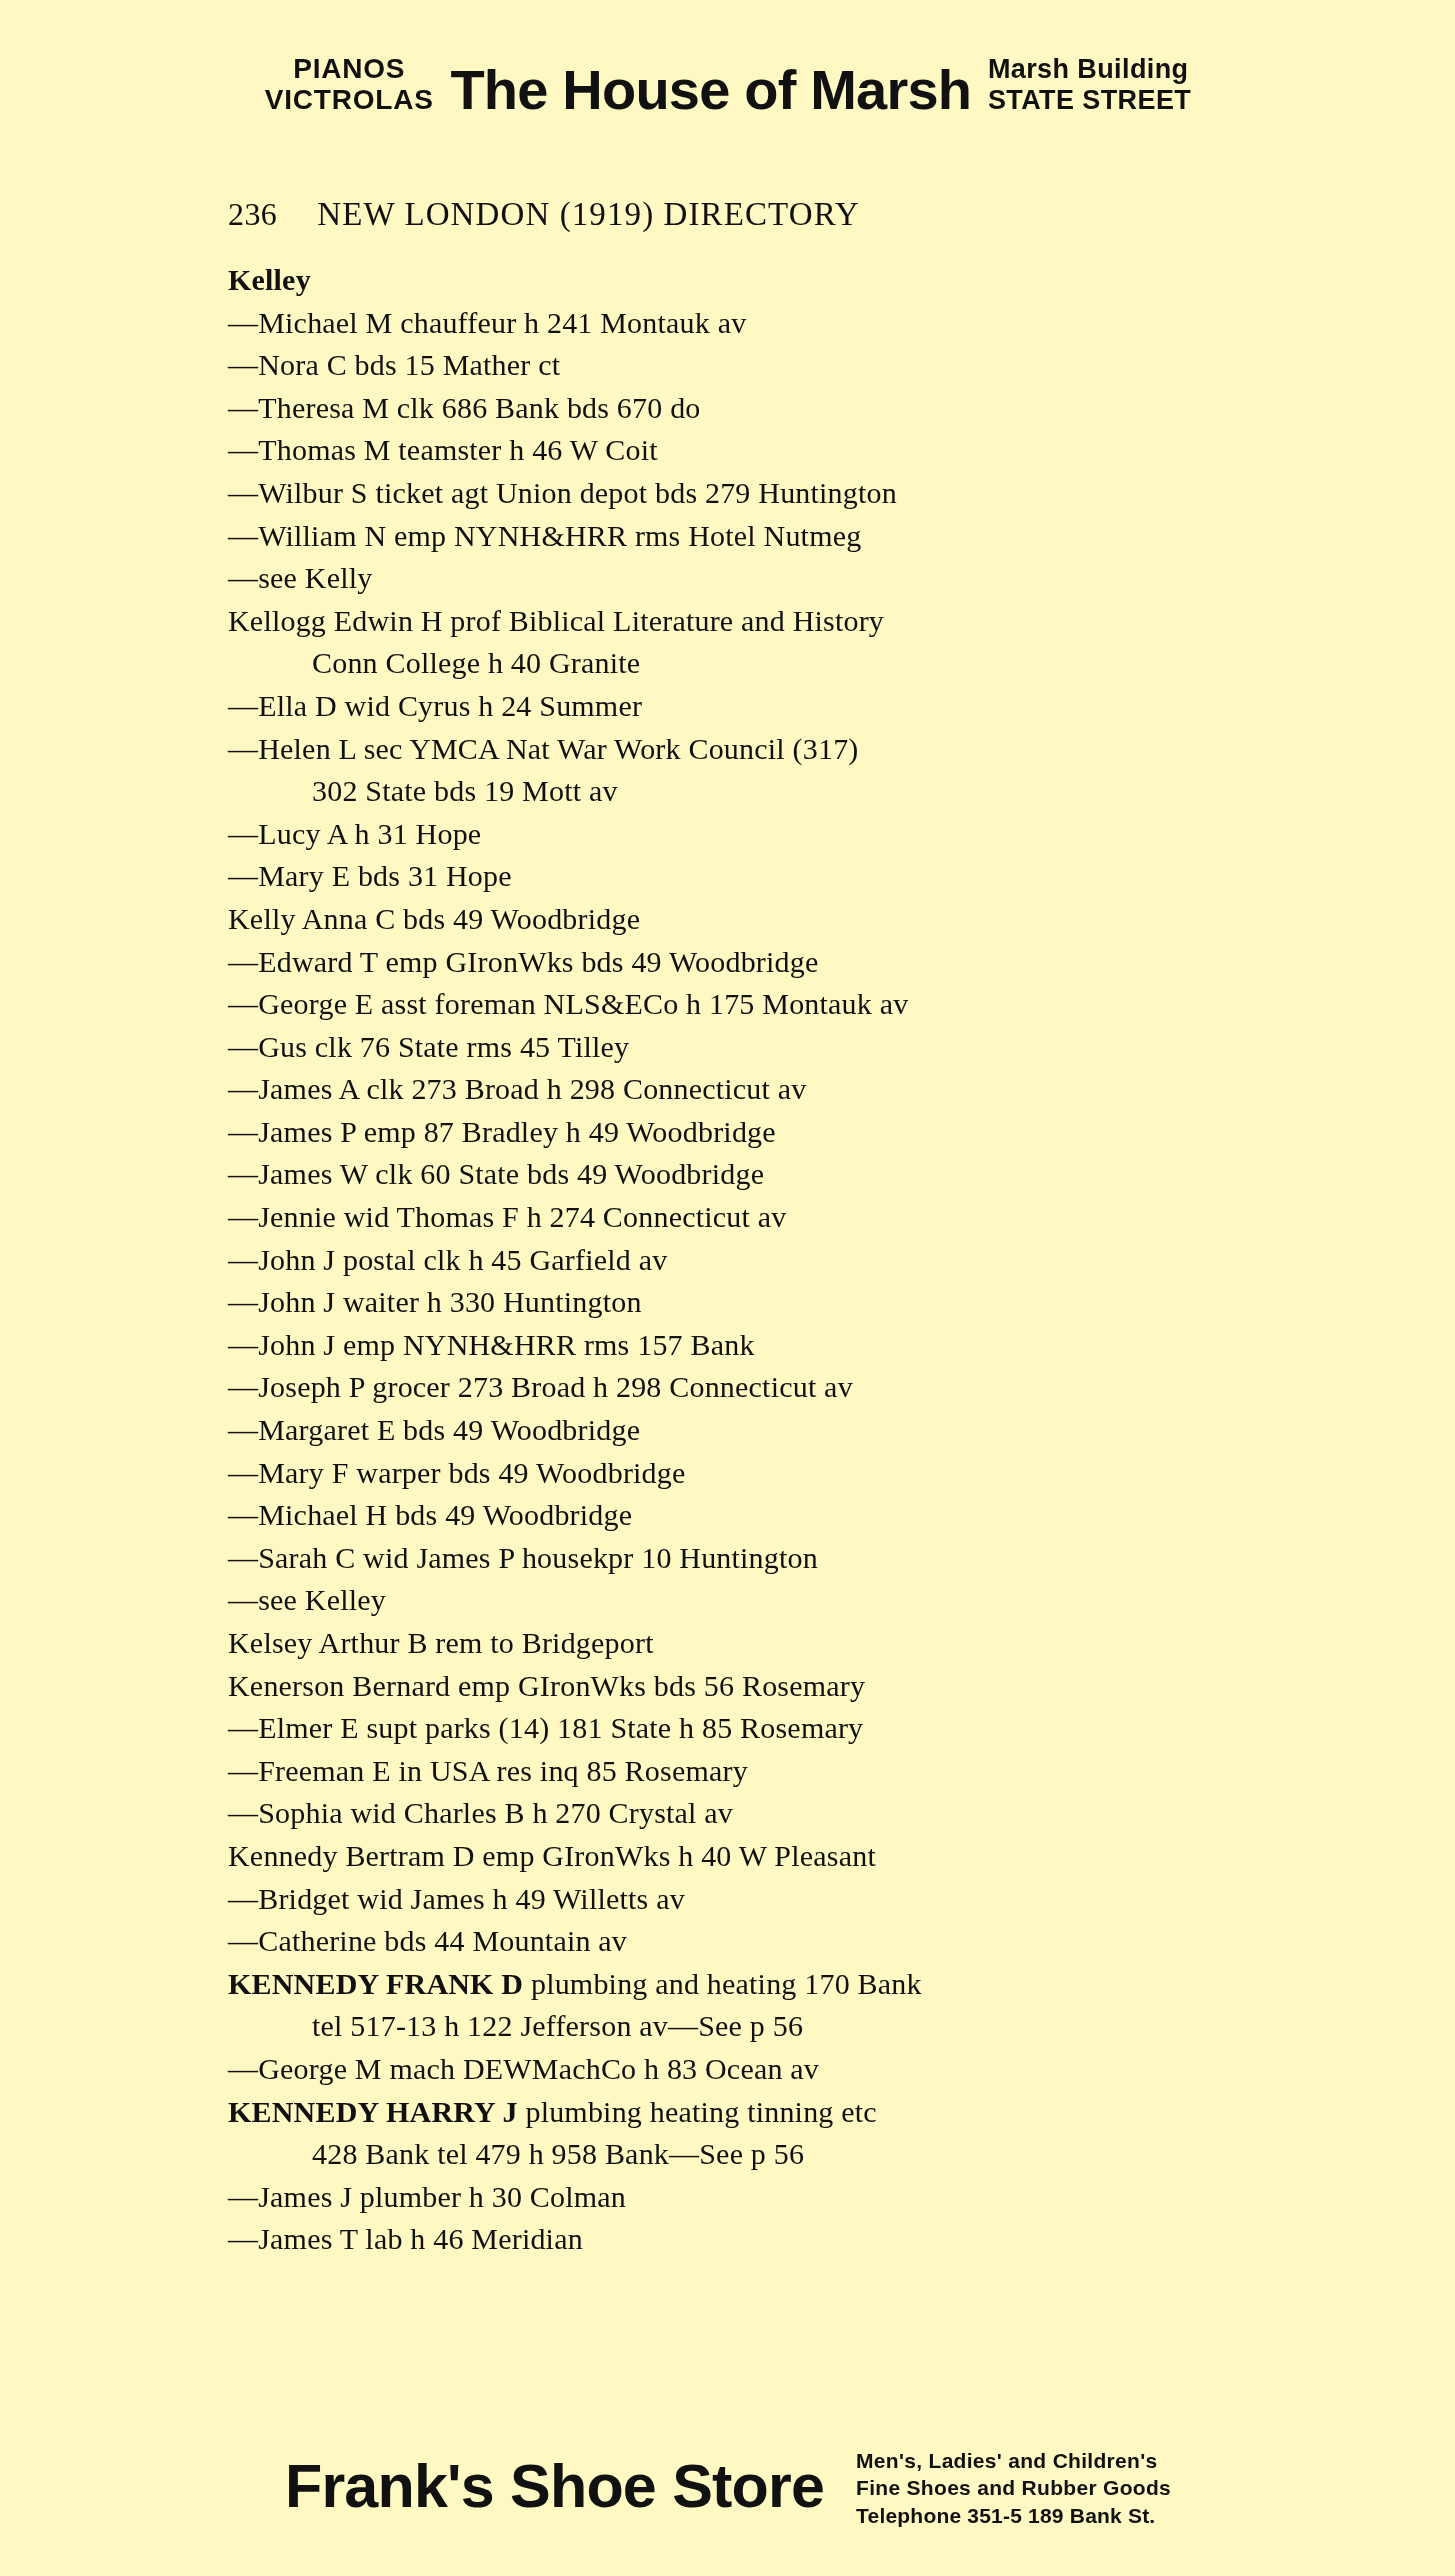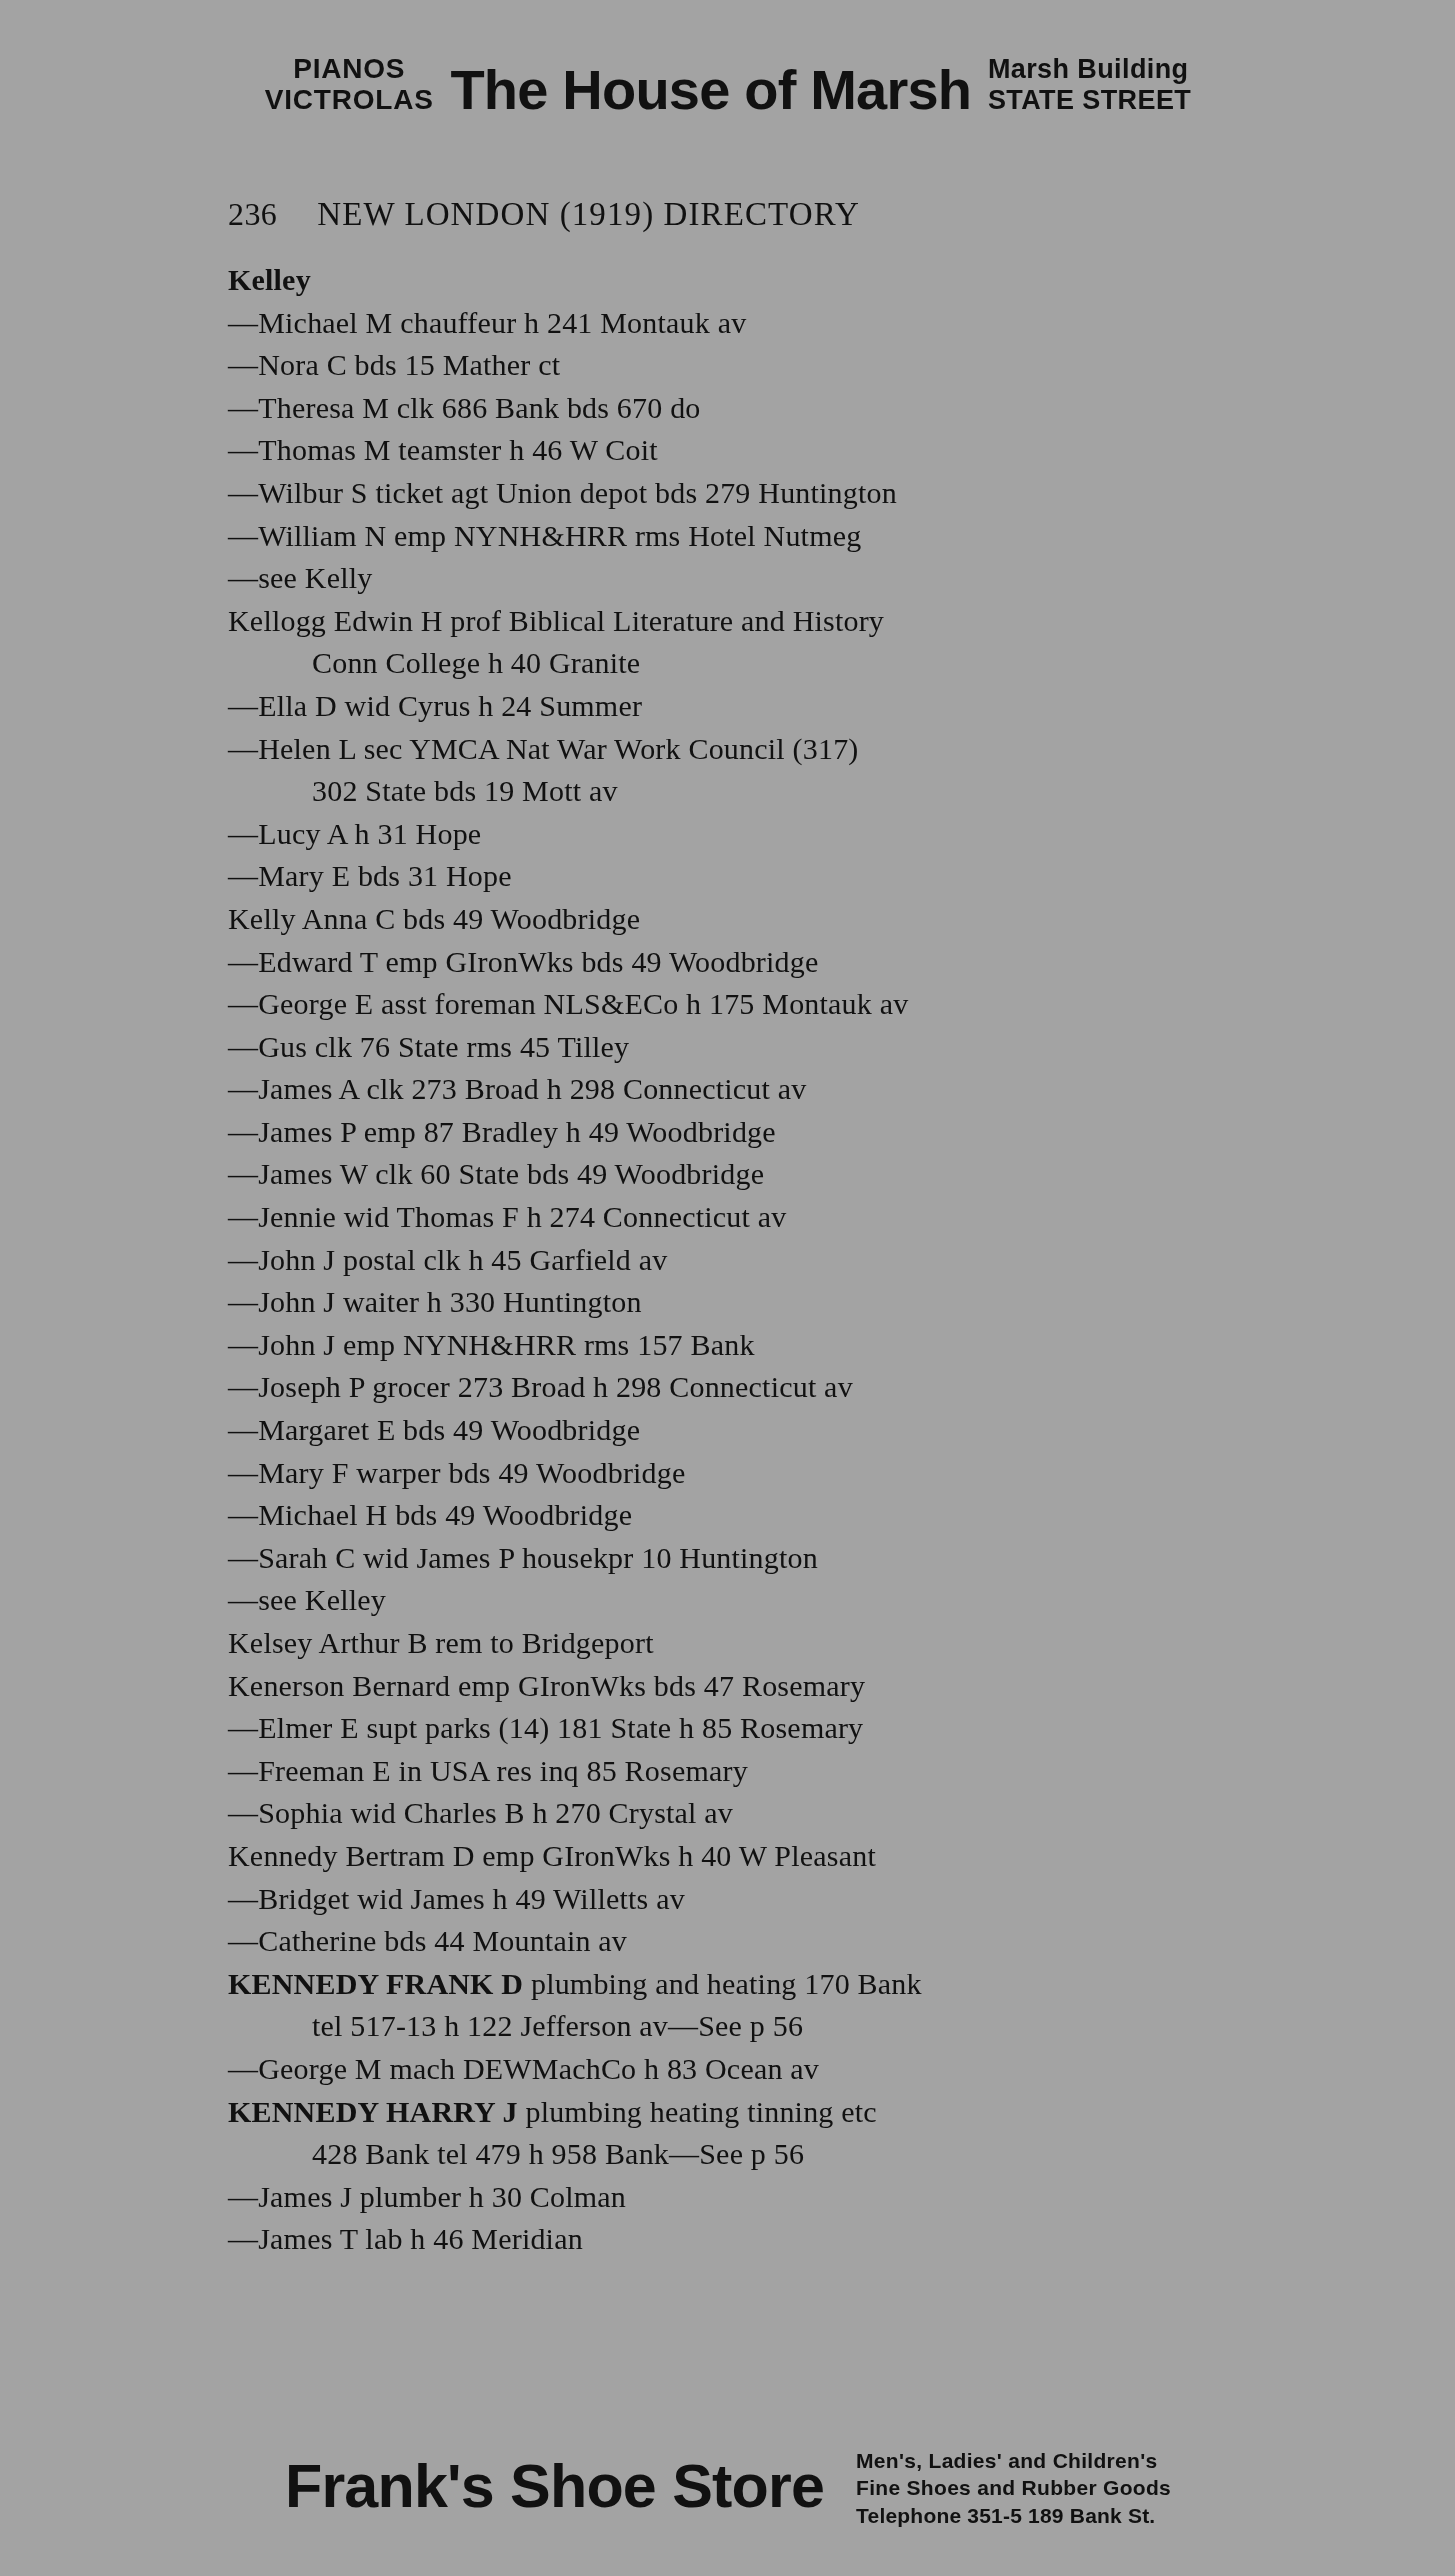--- a/index.html
+++ b/index.html
@@ -12,21 +12,21 @@
     height: 2576px;
     font-family: "Liberation Serif", serif;
     color: #111111;
     position: relative;
     overflow: hidden;
   }
   .page {
     position: relative;
     width: 1456px;
     height: 2576px;
-    background: #a3a3a3;
+    background: #fef9c3;
   }
   
   .top-ad {
     position: absolute;
     left: 0;
     top: 53px;
     width: 1456px;
     display: flex;
     align-items: flex-end;
     justify-content: center;
@@ -188,21 +188,21 @@
       <div class="entry">—John J postal clk h 45 Garfield av</div>
       <div class="entry">—John J waiter h 330 Huntington</div>
       <div class="entry">—John J emp NYNH&amp;HRR rms 157 Bank</div>
       <div class="entry">—Joseph P grocer 273 Broad h 298 Connecticut av</div>
       <div class="entry">—Margaret E bds 49 Woodbridge</div>
       <div class="entry">—Mary F warper bds 49 Woodbridge</div>
       <div class="entry">—Michael H bds 49 Woodbridge</div>
       <div class="entry">—Sarah C wid James P housekpr 10 Huntington</div>
       <div class="entry">—see Kelley</div>
       <div class="entry">Kelsey Arthur B rem to Bridgeport</div>
-      <div class="entry">Kenerson Bernard emp GIronWks bds 47 Rosemary</div>
+      <div class="entry">Kenerson Bernard emp GIronWks bds 56 Rosemary</div>
       <div class="entry">—Elmer E supt parks (14) 181 State h 85 Rosemary</div>
       <div class="entry">—Freeman E in USA res inq 85 Rosemary</div>
       <div class="entry">—Sophia wid Charles B h 270 Crystal av</div>
       <div class="entry">Kennedy Bertram D emp GIronWks h 40 W Pleasant</div>
       <div class="entry">—Bridget wid James h 49 Willetts av</div>
       <div class="entry">—Catherine bds 44 Mountain av</div>
       <div class="entry bold-biz"><span>KENNEDY FRANK D</span><span class="rest"> plumbing and heating 170 Bank</span></div>
       <div class="entry indent">tel 517-13 h 122 Jefferson av—See p 56</div>
       <div class="entry">—George M mach DEWMachCo h 83 Ocean av</div>
       <div class="entry bold-biz"><span>KENNEDY HARRY J</span><span class="rest"> plumbing heating tinning etc</span></div>

